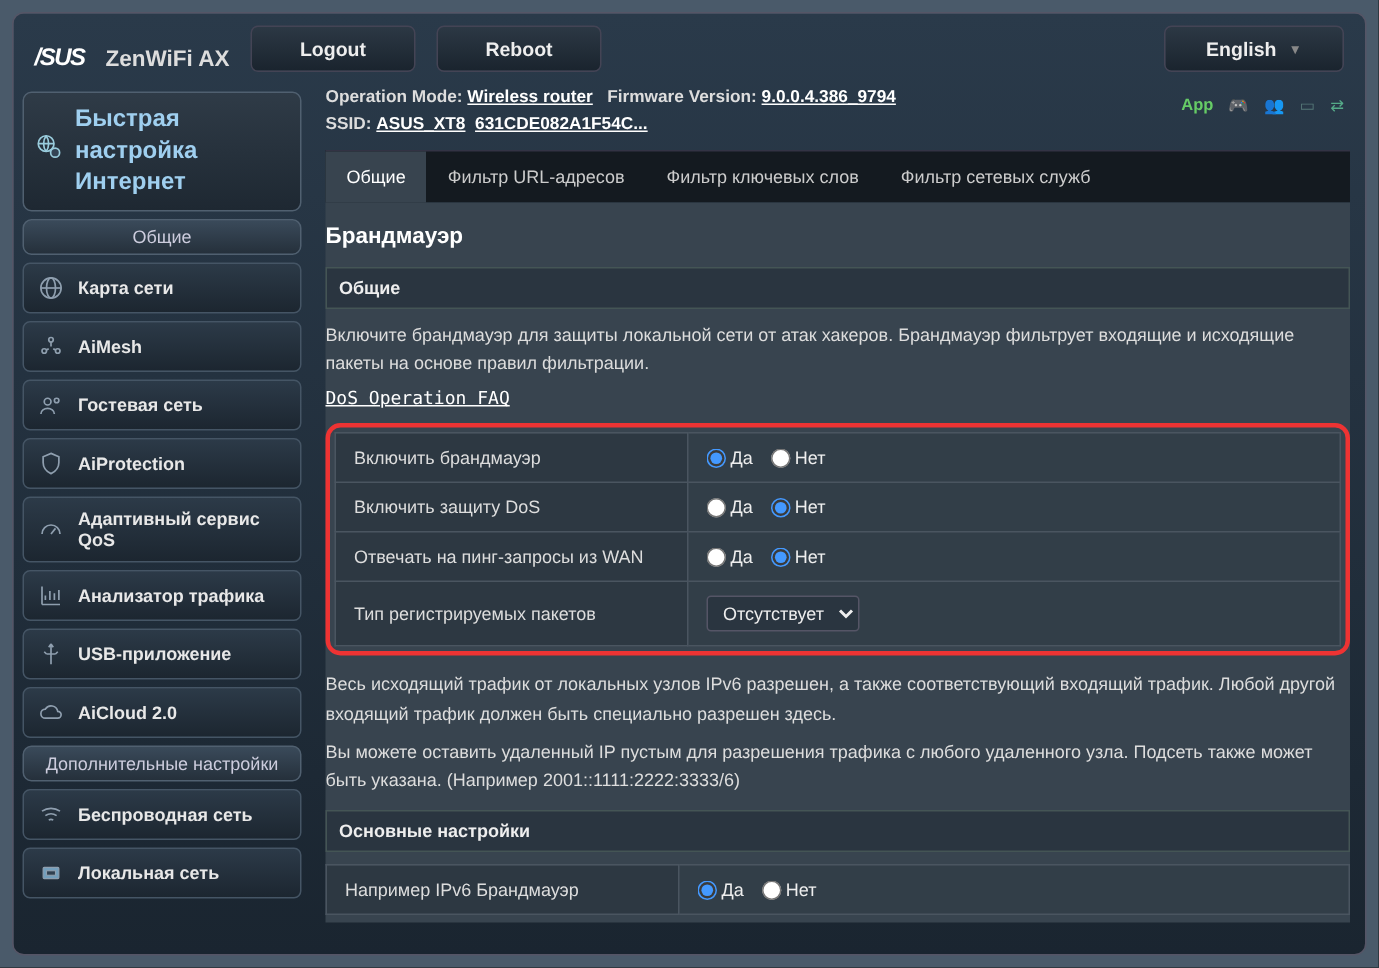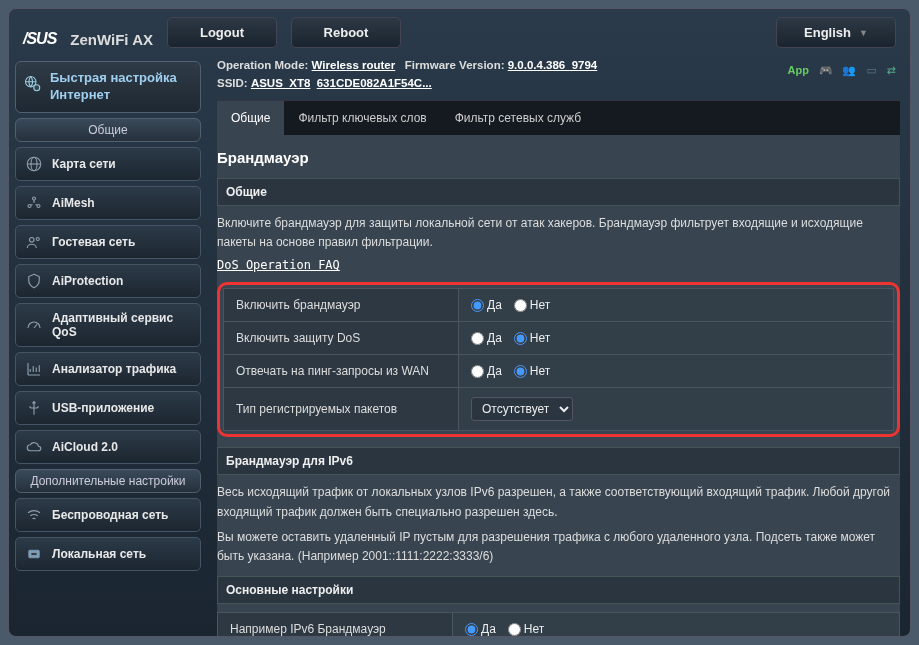--- a/index.html
+++ b/index.html
@@ -7,21 +7,21 @@
 .outer{background:#4a5a6a;padding:8px;height:645px}
 .main-panel{background:linear-gradient(#2a3a4a,#1a2530);border:1px solid #556;border-radius:8px;height:100%;overflow:hidden}
 .topbar{display:flex;align-items:flex-end;padding:8px 14px;gap:14px}
 .logo{font-style:italic;font-weight:bold;font-size:16px;letter-spacing:-1px}
 .model{font-size:15px;font-weight:bold;color:#ddd}
 .topbtn{background:linear-gradient(#2c3844,#1a242e);border:1px solid #445;border-radius:5px;color:#eee;padding:7px 0;font-size:13px;font-weight:bold;width:110px;text-align:center;cursor:pointer}
 .lang{margin-left:auto;width:120px;display:flex;justify-content:center;align-items:center;gap:8px}
 .lang::after{content:"▼";font-size:9px;color:#888}
 .body{display:flex;height:calc(100% - 44px)}
 .sidebar{width:198px;padding:0 6px;display:flex;flex-direction:column;gap:5px;margin-top:5px}
-.qis{background:linear-gradient(#2f3b47,#1e2832);border:1px solid #506070;border-radius:6px;padding:8px;display:flex;align-items:center;gap:8px;color:#9fcfef;font-size:13px;font-weight:bold;line-height:1.3}
+.qis{background:linear-gradient(#2f3b47,#1e2832);border:1px solid #506070;border-radius:6px;padding:8px;display:flex;align-items:center;gap:8px;color:#9fcfef;font-size:16px;font-weight:bold;line-height:1.3}
 .section-label{background:linear-gradient(#3a4a5a,#25303b);border:1px solid #506070;border-radius:6px;padding:4px;text-align:center;font-size:12px;color:#ccd}
 .navitem{background:linear-gradient(#2c3a48,#1c2630);border:1px solid #455565;border-radius:5px;padding:7px 9px;display:flex;align-items:center;gap:9px;font-size:12px;font-weight:bold;color:#e8e8e8;cursor:pointer}
 .navitem .ico{width:18px;height:18px;display:inline-block;opacity:.8}
 .content{flex:1;padding:0 10px;overflow:hidden}
 .info-row{font-size:11.5px;color:#ddd;padding:3px 0}
 .info-row .k{font-weight:bold}
 .info-row .v{color:#fff;text-decoration:underline;font-weight:bold}
 .appicons{float:right;display:flex;gap:10px;margin-top:-28px;margin-right:4px}
 .appicons span{color:#6c6;font-size:11px}
 .appicons .app{color:#6c6;font-weight:bold}
@@ -154,20 +154,21 @@
       <div class="appicons">
         <span class="app">App</span>
         <span class="ic">🎮</span>
         <span class="ic" style="color:#577">👥</span>
         <span class="ic" style="color:#577">▭</span>
         <span class="ic">⇄</span>
       </div>
 
       <div class="tabs">
         <div class="tab active">Общие</div>
+        <div class="tab">Фильтр URL-адресов</div>
         <div class="tab">Фильтр ключевых слов</div>
         <div class="tab">Фильтр сетевых служб</div>
       </div>
 
       <div class="panel">
         <h1>Брандмауэр</h1>
         <div class="subhead">Общие</div>
         <p class="descr">Включите брандмауэр для защиты локальной сети от атак хакеров. Брандмауэр фильтрует входящие и исходящие пакеты на основе правил фильтрации.</p>
         <a class="faq">DoS Operation FAQ</a>
 
@@ -221,21 +222,20 @@
           </tr>
           <tr>
             <td>Тип регистрируемых пакетов</td>
             <td><select><option>Отсутствует</option></select></td>
           </tr>
         </tbody>
               </table>
         </div>
 
         <div class="sect2">
-          <div class="subhead">Брандмауэр для IPv6</div>
           <p class="descr">Весь исходящий трафик от локальных узлов IPv6 разрешен, а также соответствующий входящий трафик. Любой другой входящий трафик должен быть специально разрешен здесь.</p>
           <p class="descr">Вы можете оставить удаленный IP пустым для разрешения трафика с любого удаленного узла. Подсеть также может быть указана. (Например 2001::1111:2222:3333/6)</p>
           <div class="subhead" style="margin-top:10px">Основные настройки</div>
           <table class="form">
             <tbody>
                   <tr>
               <td>Например IPv6 Брандмауэр</td>
               <td>
                       <div class="radio-group">
                 <label>

